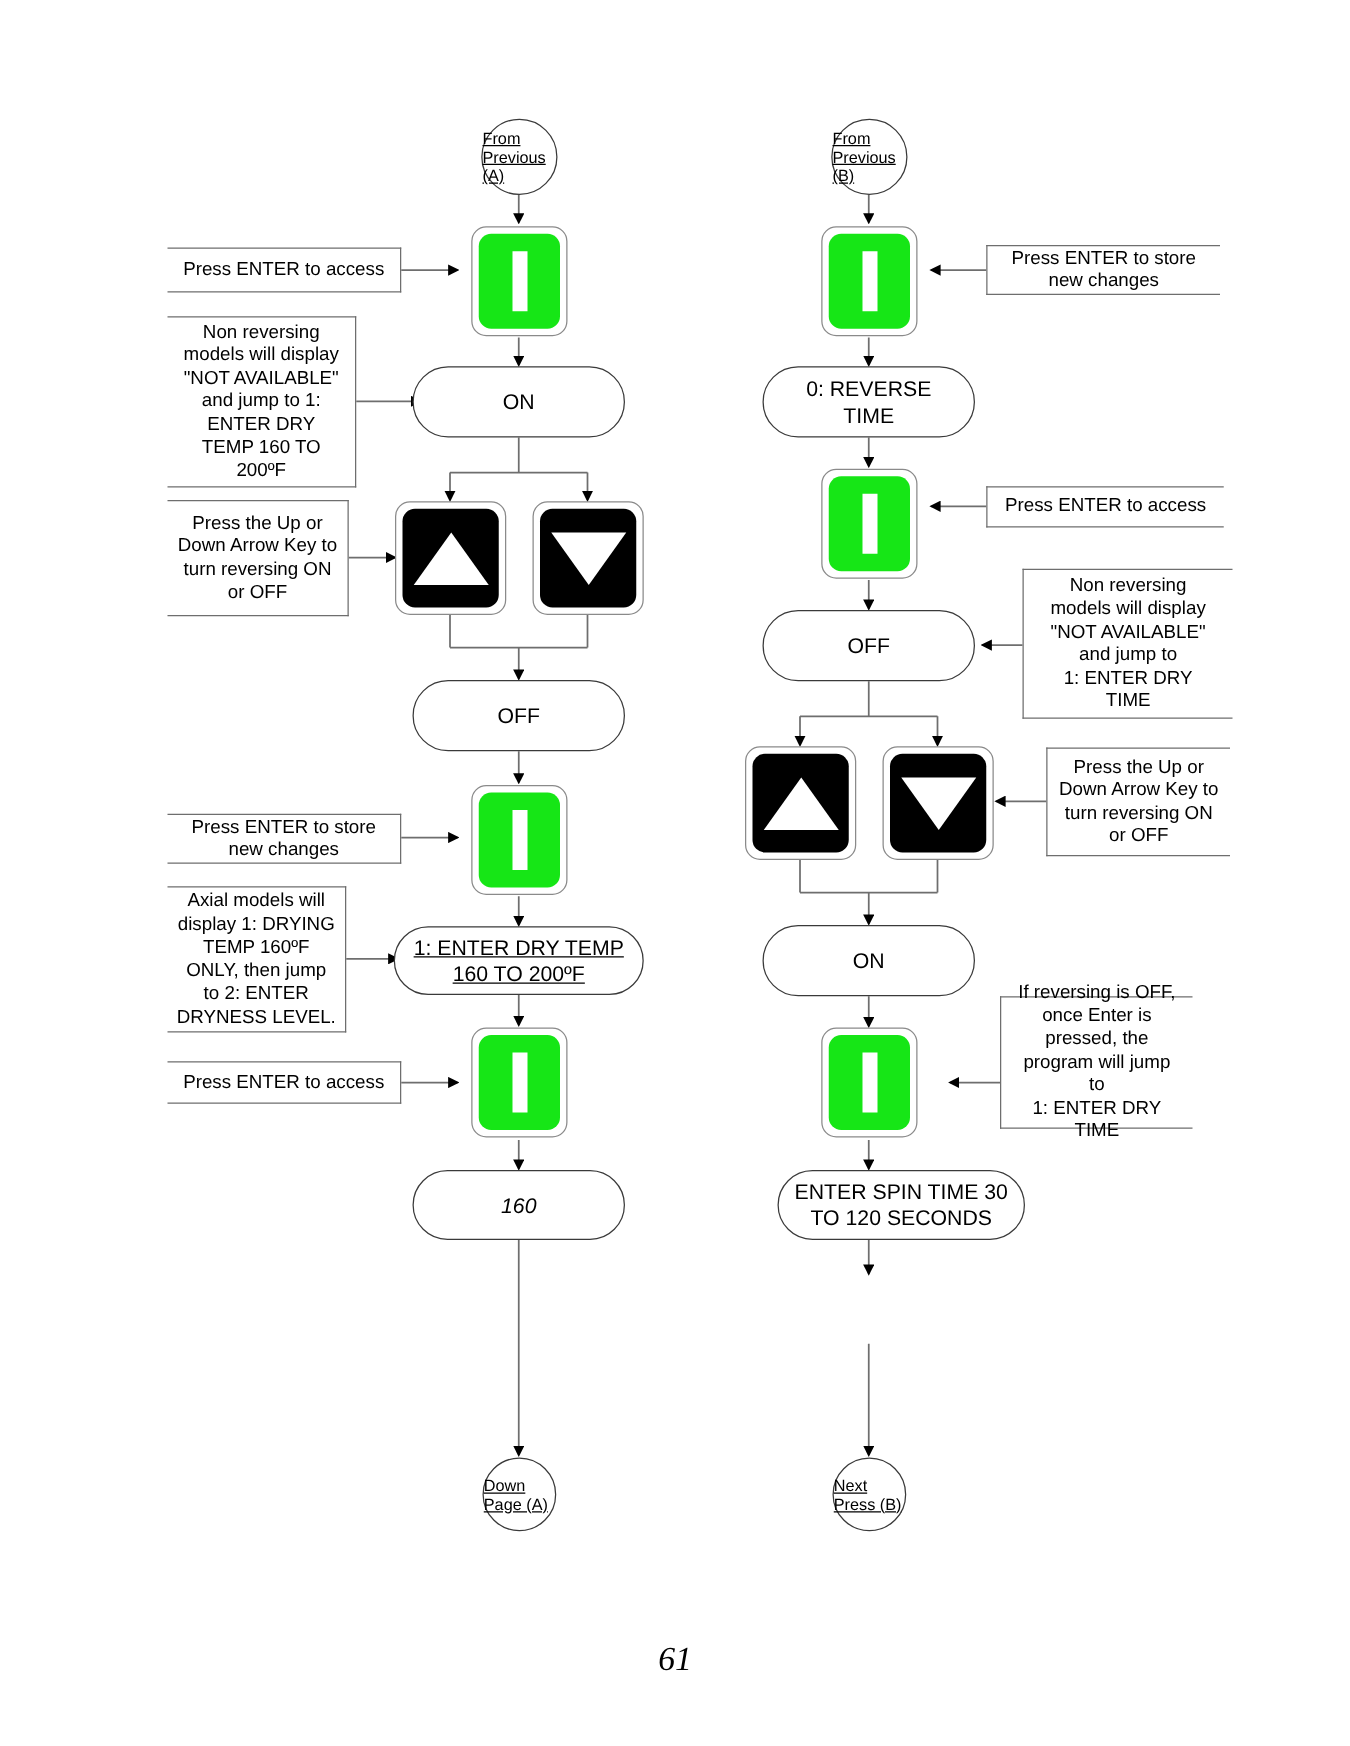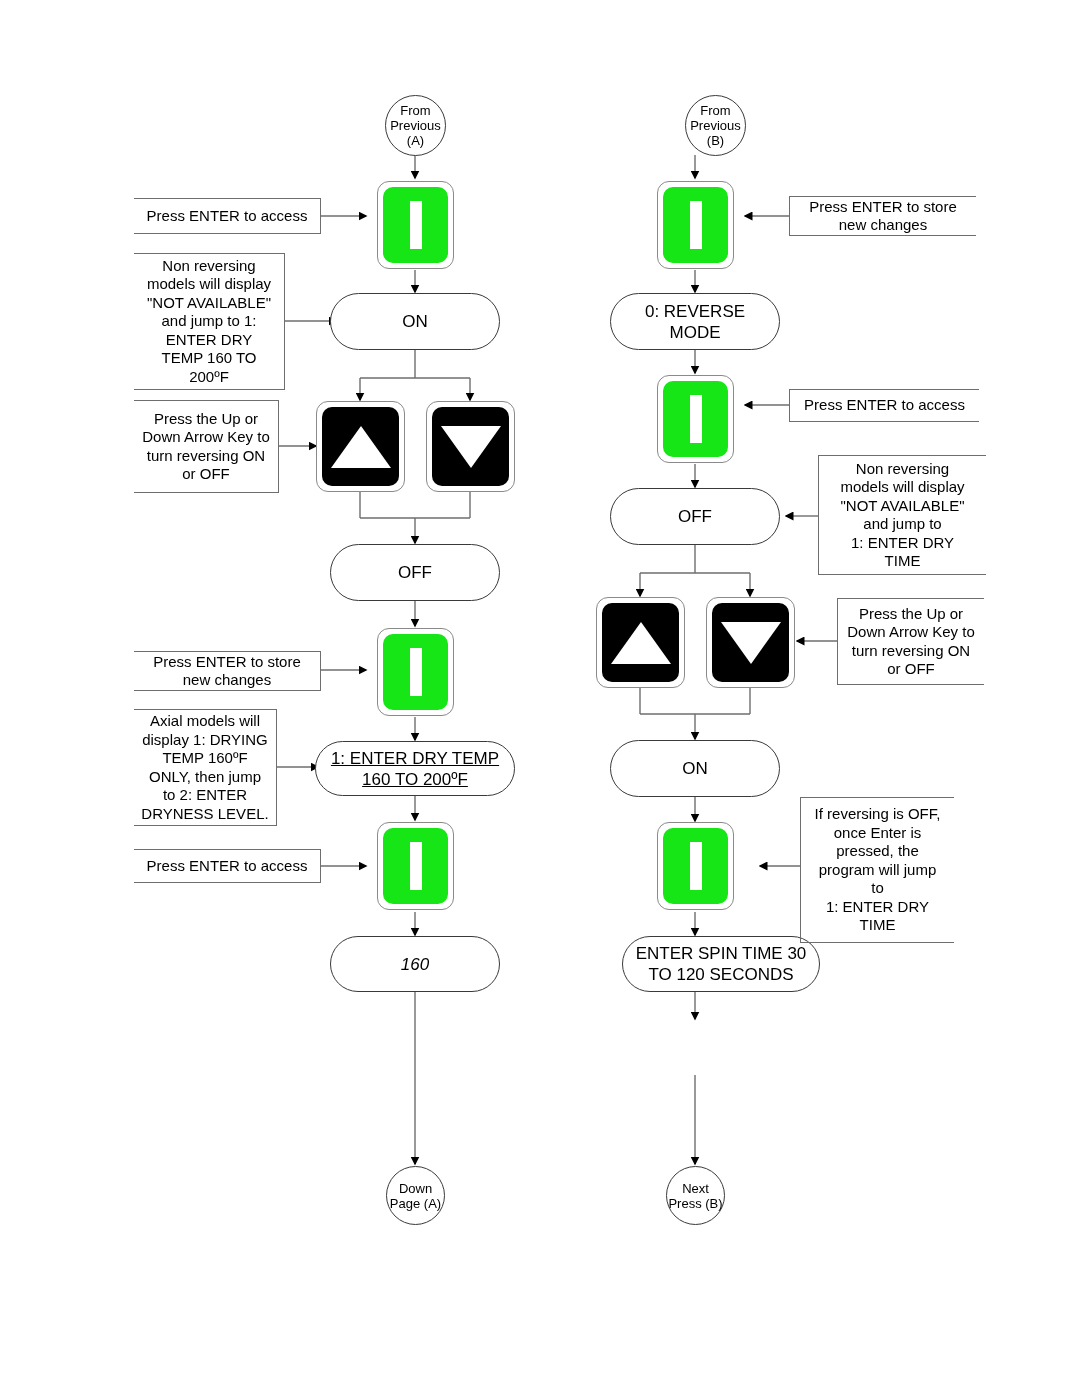--- a/index.html
+++ b/index.html
@@ -30,23 +30,24 @@
     box-sizing: border-box;
   }
   
   .circ {
     border: 1px solid #3a3a3a;
     border-radius: 50%;
     background: #ffffff;
     display: flex;
     align-items: center;
     justify-content: center;
-    text-align: center;
+    text-align: left;
     font-size: 13px;
     line-height: 15px;
+    text-decoration: underline;
   }
   
   .stadium {
     border: 1px solid #3a3a3a;
     background: #ffffff;
     display: flex;
     align-items: center;
     justify-content: center;
     text-align: center;
     font-size: 17px;
@@ -291,35 +292,35 @@
 TEMP 160ºF
 ONLY, then jump
 to 2: ENTER
 DRYNESS LEVEL.</span>
   </div>
 
   <div class="note note-right" style="left:134px; top:849px; width:187px; height:34px;">
     <span>Press ENTER to access</span>
   </div>
 
-  <div class="node circ" style="left:665px; top:95px; width:61px; height:61px;margin-left:20px;">
+  <div class="node circ" style="left:665px; top:95px; width:61px; height:61px;">
     <span>From
 Previous
 (B)</span>
   </div>
 
   <div class="node keycap" style="left:657px; top:181px; width:77px; height:88px;">
     <div class="keycap-inner" style="background:#16E616;">
       <div class="enter-bar"></div>
     </div>
   </div>
 
   <div class="node stadium" style="left:610px; top:293px; width:170px; height:57px; border-radius:28.5px; white-space:pre-line;">
     <span>0: REVERSE
-MODE</span>
+TIME</span>
   </div>
 
   <div class="node keycap" style="left:657px; top:375px; width:77px; height:88px;">
     <div class="keycap-inner" style="background:#16E616;">
       <div class="enter-bar"></div>
     </div>
   </div>
 
   <div class="node stadium" style="left:610px; top:488px; width:170px; height:57px; border-radius:28.5px;">
     <span>OFF</span>
@@ -376,24 +377,25 @@
 TIME</span>
   </div>
 
   <div class="note note-left" style="left:837px; top:598px; width:147px; height:87px;">
     <span>Press the Up or
 Down Arrow Key to
 turn reversing ON
 or OFF</span>
   </div>
 
-  <div class="note note-left" style="left:800px; top:797px; width:154px; height:146px;">
+  <div class="note note-left" style="left:800px; top:797px; width:154px; height:106px;">
     <span>If reversing is OFF,
 once Enter is
 pressed, the
 program will jump
 to
 1: ENTER DRY
 TIME</span>
   </div>
 
+  <div id="page-number">61</div>
 
 </div>
 
 </body></html>

